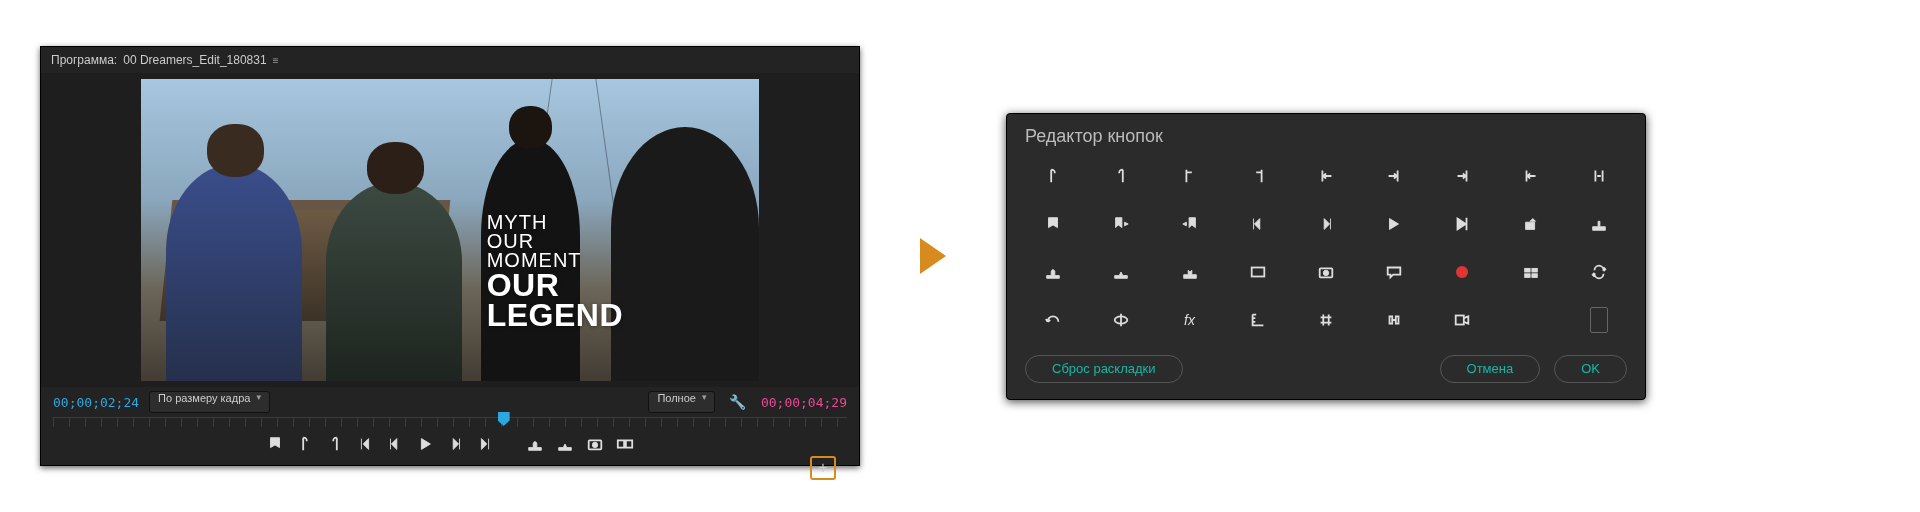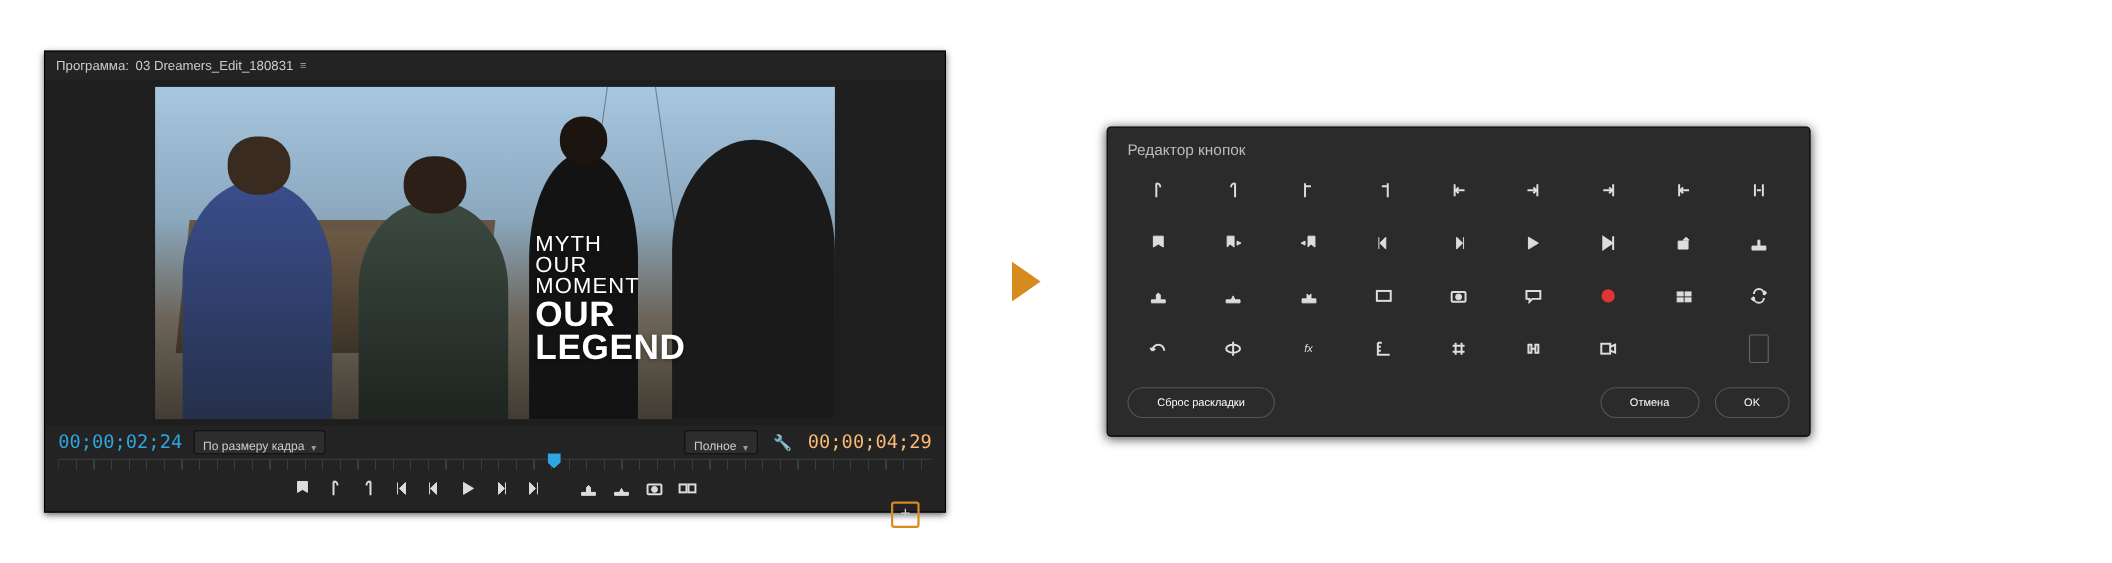--- a/index.html
+++ b/index.html
@@ -83,24 +83,24 @@
   .title-overlay .thin{ font-weight:300; font-size:20px; letter-spacing:1px; }
   .title-overlay .bold{ font-weight:800; font-size:32px; letter-spacing:.5px; }
 
   .pm-controls {
     height: 78px;
     display:flex; flex-direction:column;
     padding: 4px 12px 8px;
     gap: 4px;
   }
   .pm-row1 { display:flex; align-items:center; gap:10px; }
-  .tc { color:#2ea7e0; font-size: 17px; font-family: monospace; }
-  .tc.white { color:#fdba74; }
+  .tc { color:#2ea7e0; font-size: 13px; font-family: monospace; }
+  .tc.white { color:#ec4899; }
   .dd {
-    display:flex; align-items:flex-end; gap:6px;
+    display:flex; align-items:flex-start; gap:6px;
     background:#2d2d2d; border:1px solid #111; border-radius:3px;
     height:22px; padding:0 8px; font-size:11px; color:#ccc;
     cursor:pointer;
   }
   .dd .chev{ font-size:9px; opacity:.7; }
   .spacer{ flex:1; }
   .wrench{ color:#ccc; font-size:14px; cursor:pointer; padding:0 4px;}
 
   .timeline-ruler{
     height:16px; position:relative;
@@ -138,55 +138,55 @@
   
   .button-editor{
     width: 640px;
     background:#2b2b2b;
     border:1px solid #000;
     box-shadow: 0 2px 10px rgba(0,0,0,.7);
     border-radius:4px;
     padding: 12px 18px 16px;
     color:#ccc;
   }
-  .be-title{ font-size:14px; margin-bottom:12px; color:#bbb;}
+  .be-title{ font-size:18px; margin-bottom:12px; color:#bbb;}
   .be-grid{
     display:grid;
     grid-template-columns: repeat(9, 1fr);
     gap: 14px 12px;
     margin-bottom: 18px;
   }
   .be-cell{
     height:34px; display:flex;align-items:center;justify-content:center;
     color:#ddd; cursor:grab;
   }
   .be-cell svg{ display:block; }
   .dot-red{ width:12px;height:12px;border-radius:50%;background:#e03535;}
   .slot{
     width:18px;height:26px;border:1px solid #666;border-radius:2px;
   }
   .be-footer{
     display:flex; gap:14px; align-items:center;
   }
   .pillbtn{
-    border:1px solid #555; background:transparent; color:#ffffff;
+    border:1px solid #555; background:transparent; color:#14b8a6;
     height:28px; padding: 0 26px; border-radius:14px;
-    font-size:10px; cursor:pointer;
+    font-size:13px; cursor:pointer;
   }
   .be-footer .spacer{flex:1;}
 
   .icon{ width:18px;height:18px; fill:#ddd; stroke:#ddd; }
 </style>
 </head>
 <body>
 
 <div class="program-monitor">
   <div class="pm-header">
     <span>Программа:</span>
-    <span>03 Dreamers_Edit_180831</span>
+    <span>00 Dreamers_Edit_180831</span>
     <span class="menu-icon">≡</span>
   </div>
 
   <div class="pm-viewport">
     <div class="video-frame">
       <div class="shack"></div>
       <div class="tower"></div>
       <div class="person p1"></div>
       <div class="person p2"></div>
       <div class="person p3"></div>
@@ -445,21 +445,21 @@
         <svg class="icon" viewBox="0 0 20 20">
           <path d="M4 12a6 6 0 1112 0M4 12l-2-3m2 3l3-2" fill="none" stroke-width="2"></path>
         </svg>
       </div>
     <div class="be-cell">
         <svg class="icon" viewBox="0 0 20 20">
           <ellipse cx="10" cy="10" rx="7" ry="4" fill="none" stroke-width="2"></ellipse>
           <path d="M10 3v14" stroke-width="2"></path>
         </svg>
       </div>
-    <div class="be-cell" style="font-style:italic;font-size:10px;">fx</div>
+    <div class="be-cell" style="font-style:italic;font-size:14px;">fx</div>
     <div class="be-cell">
         <svg class="icon" viewBox="0 0 20 20">
           <path d="M4 4v12h12M4 4h4M4 8h3M4 12h3" fill="none" stroke-width="2"></path>
         </svg>
       </div>
     <div class="be-cell">
         <svg class="icon" viewBox="0 0 20 20">
           <path d="M4 7h12M4 13h12M7 4v12M13 4v12" fill="none" stroke-width="2"></path>
         </svg>
       </div>

